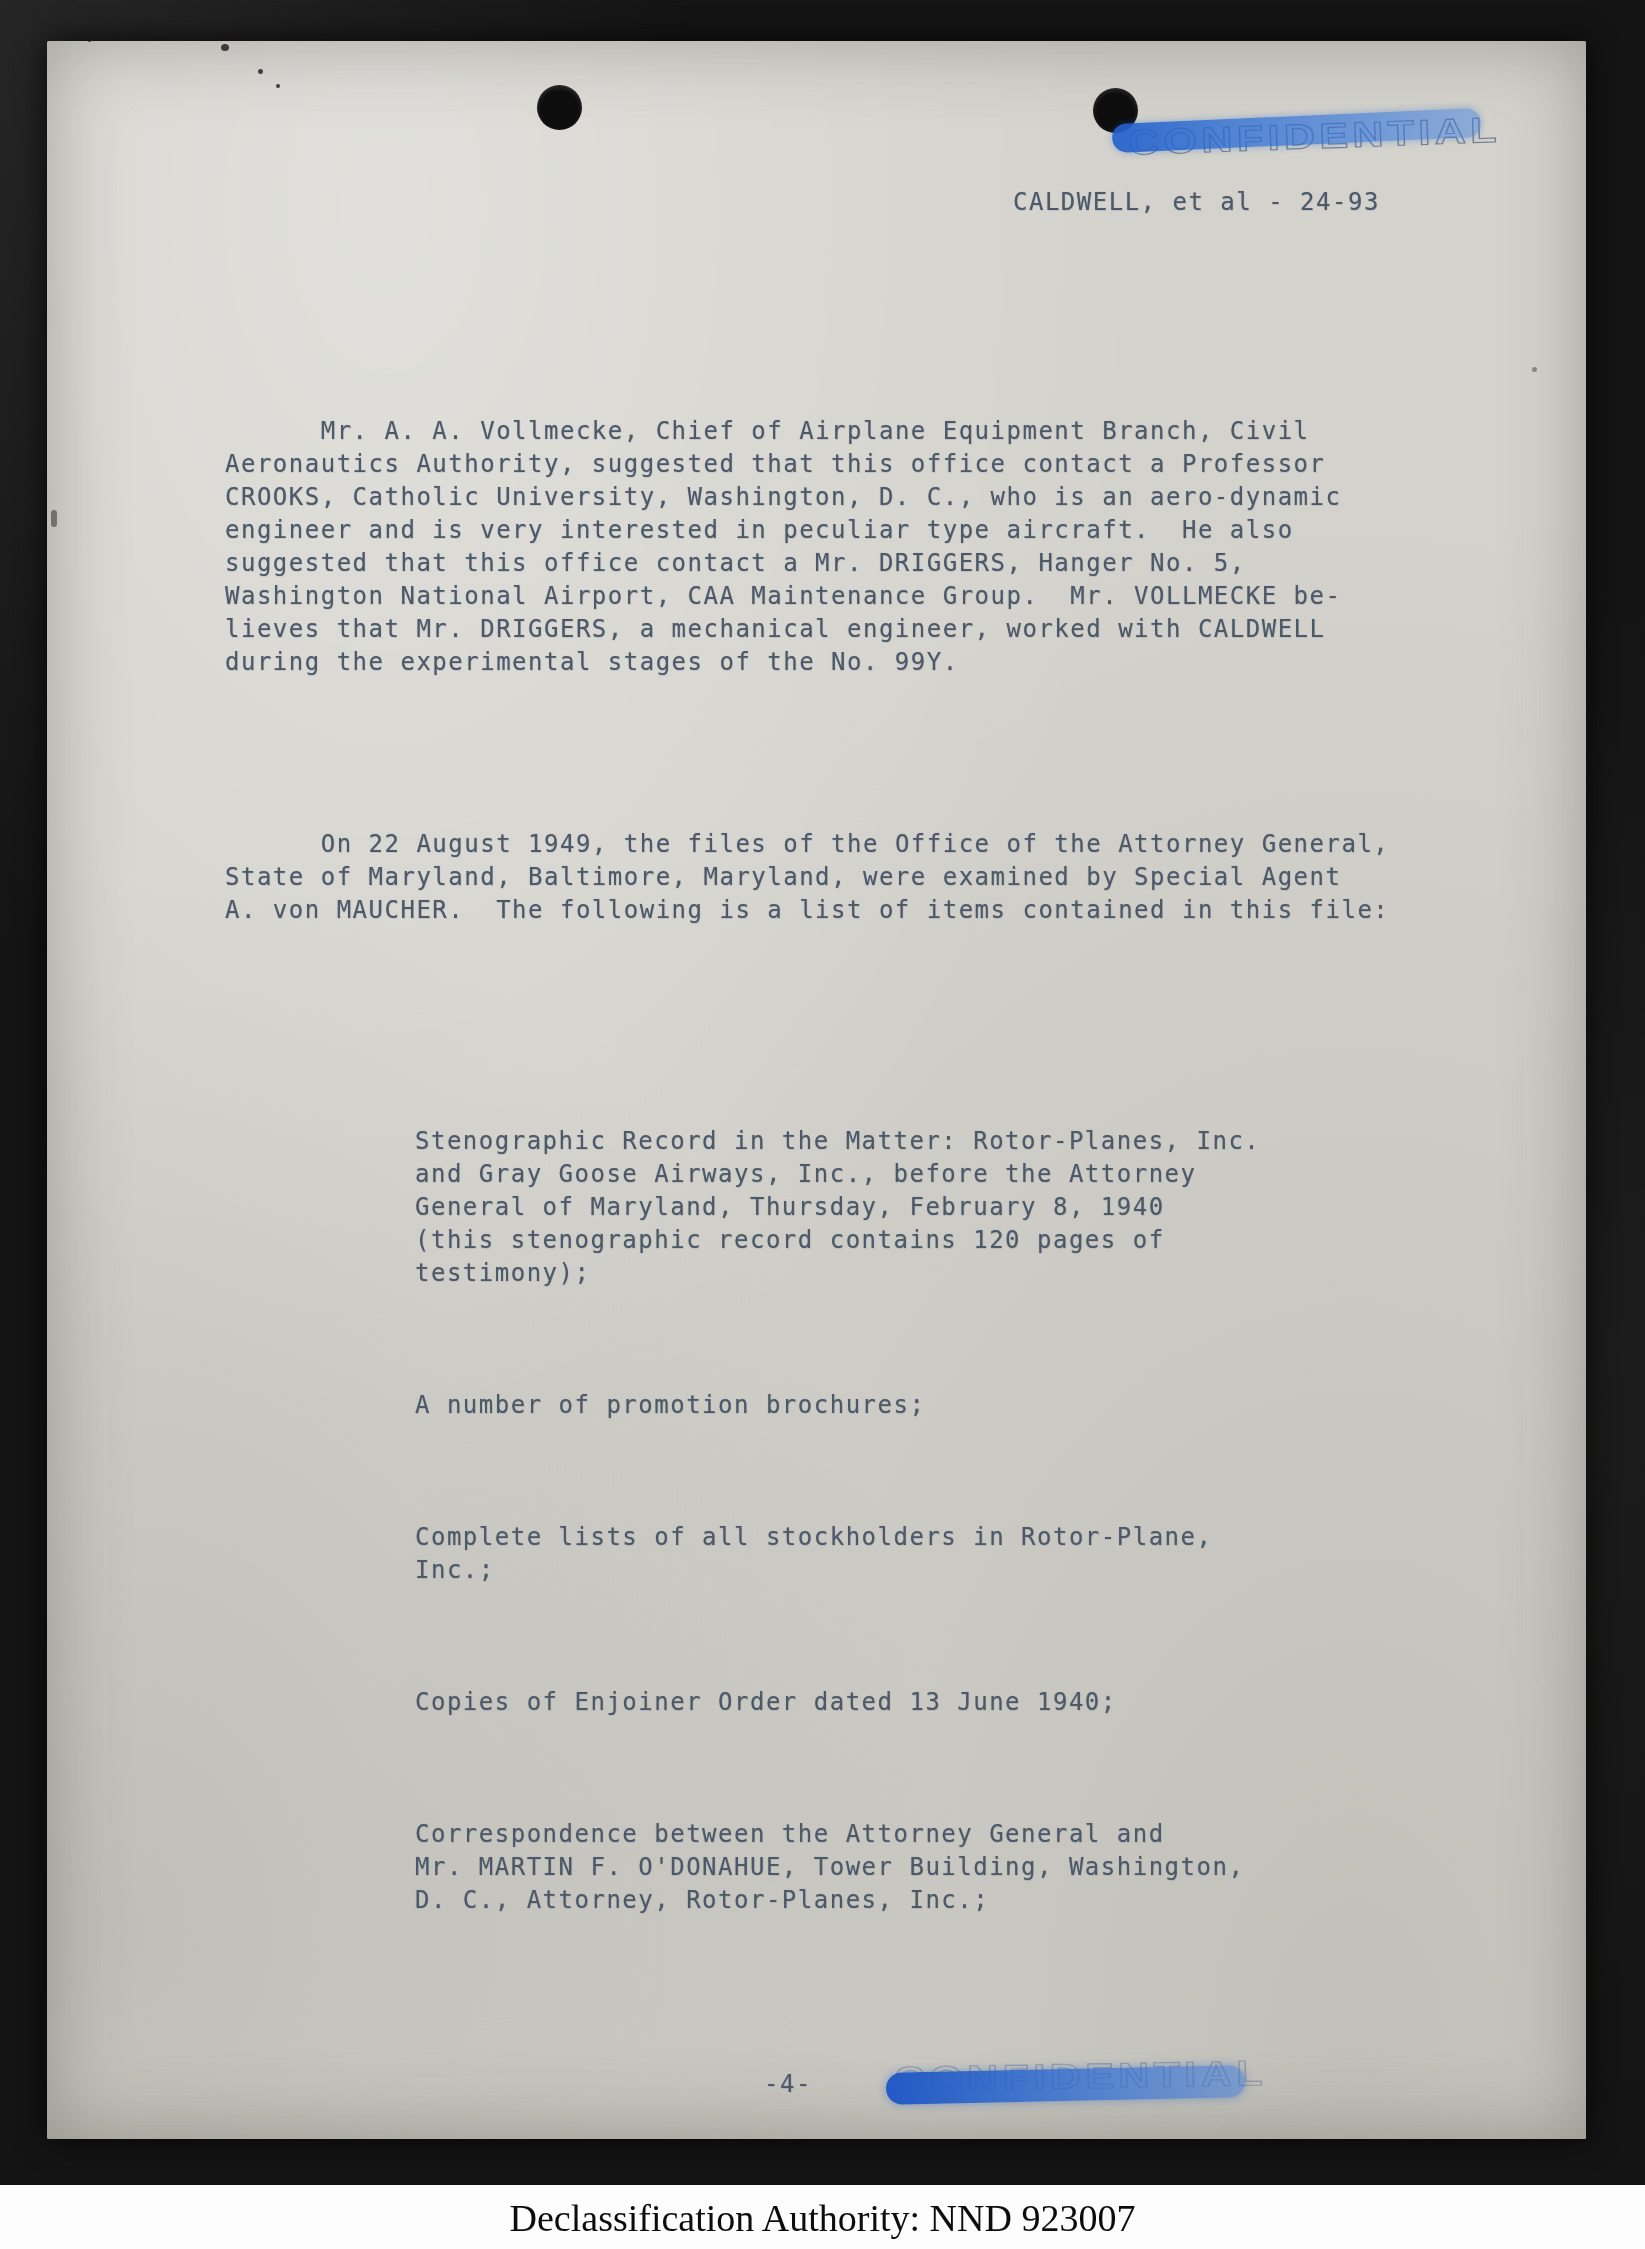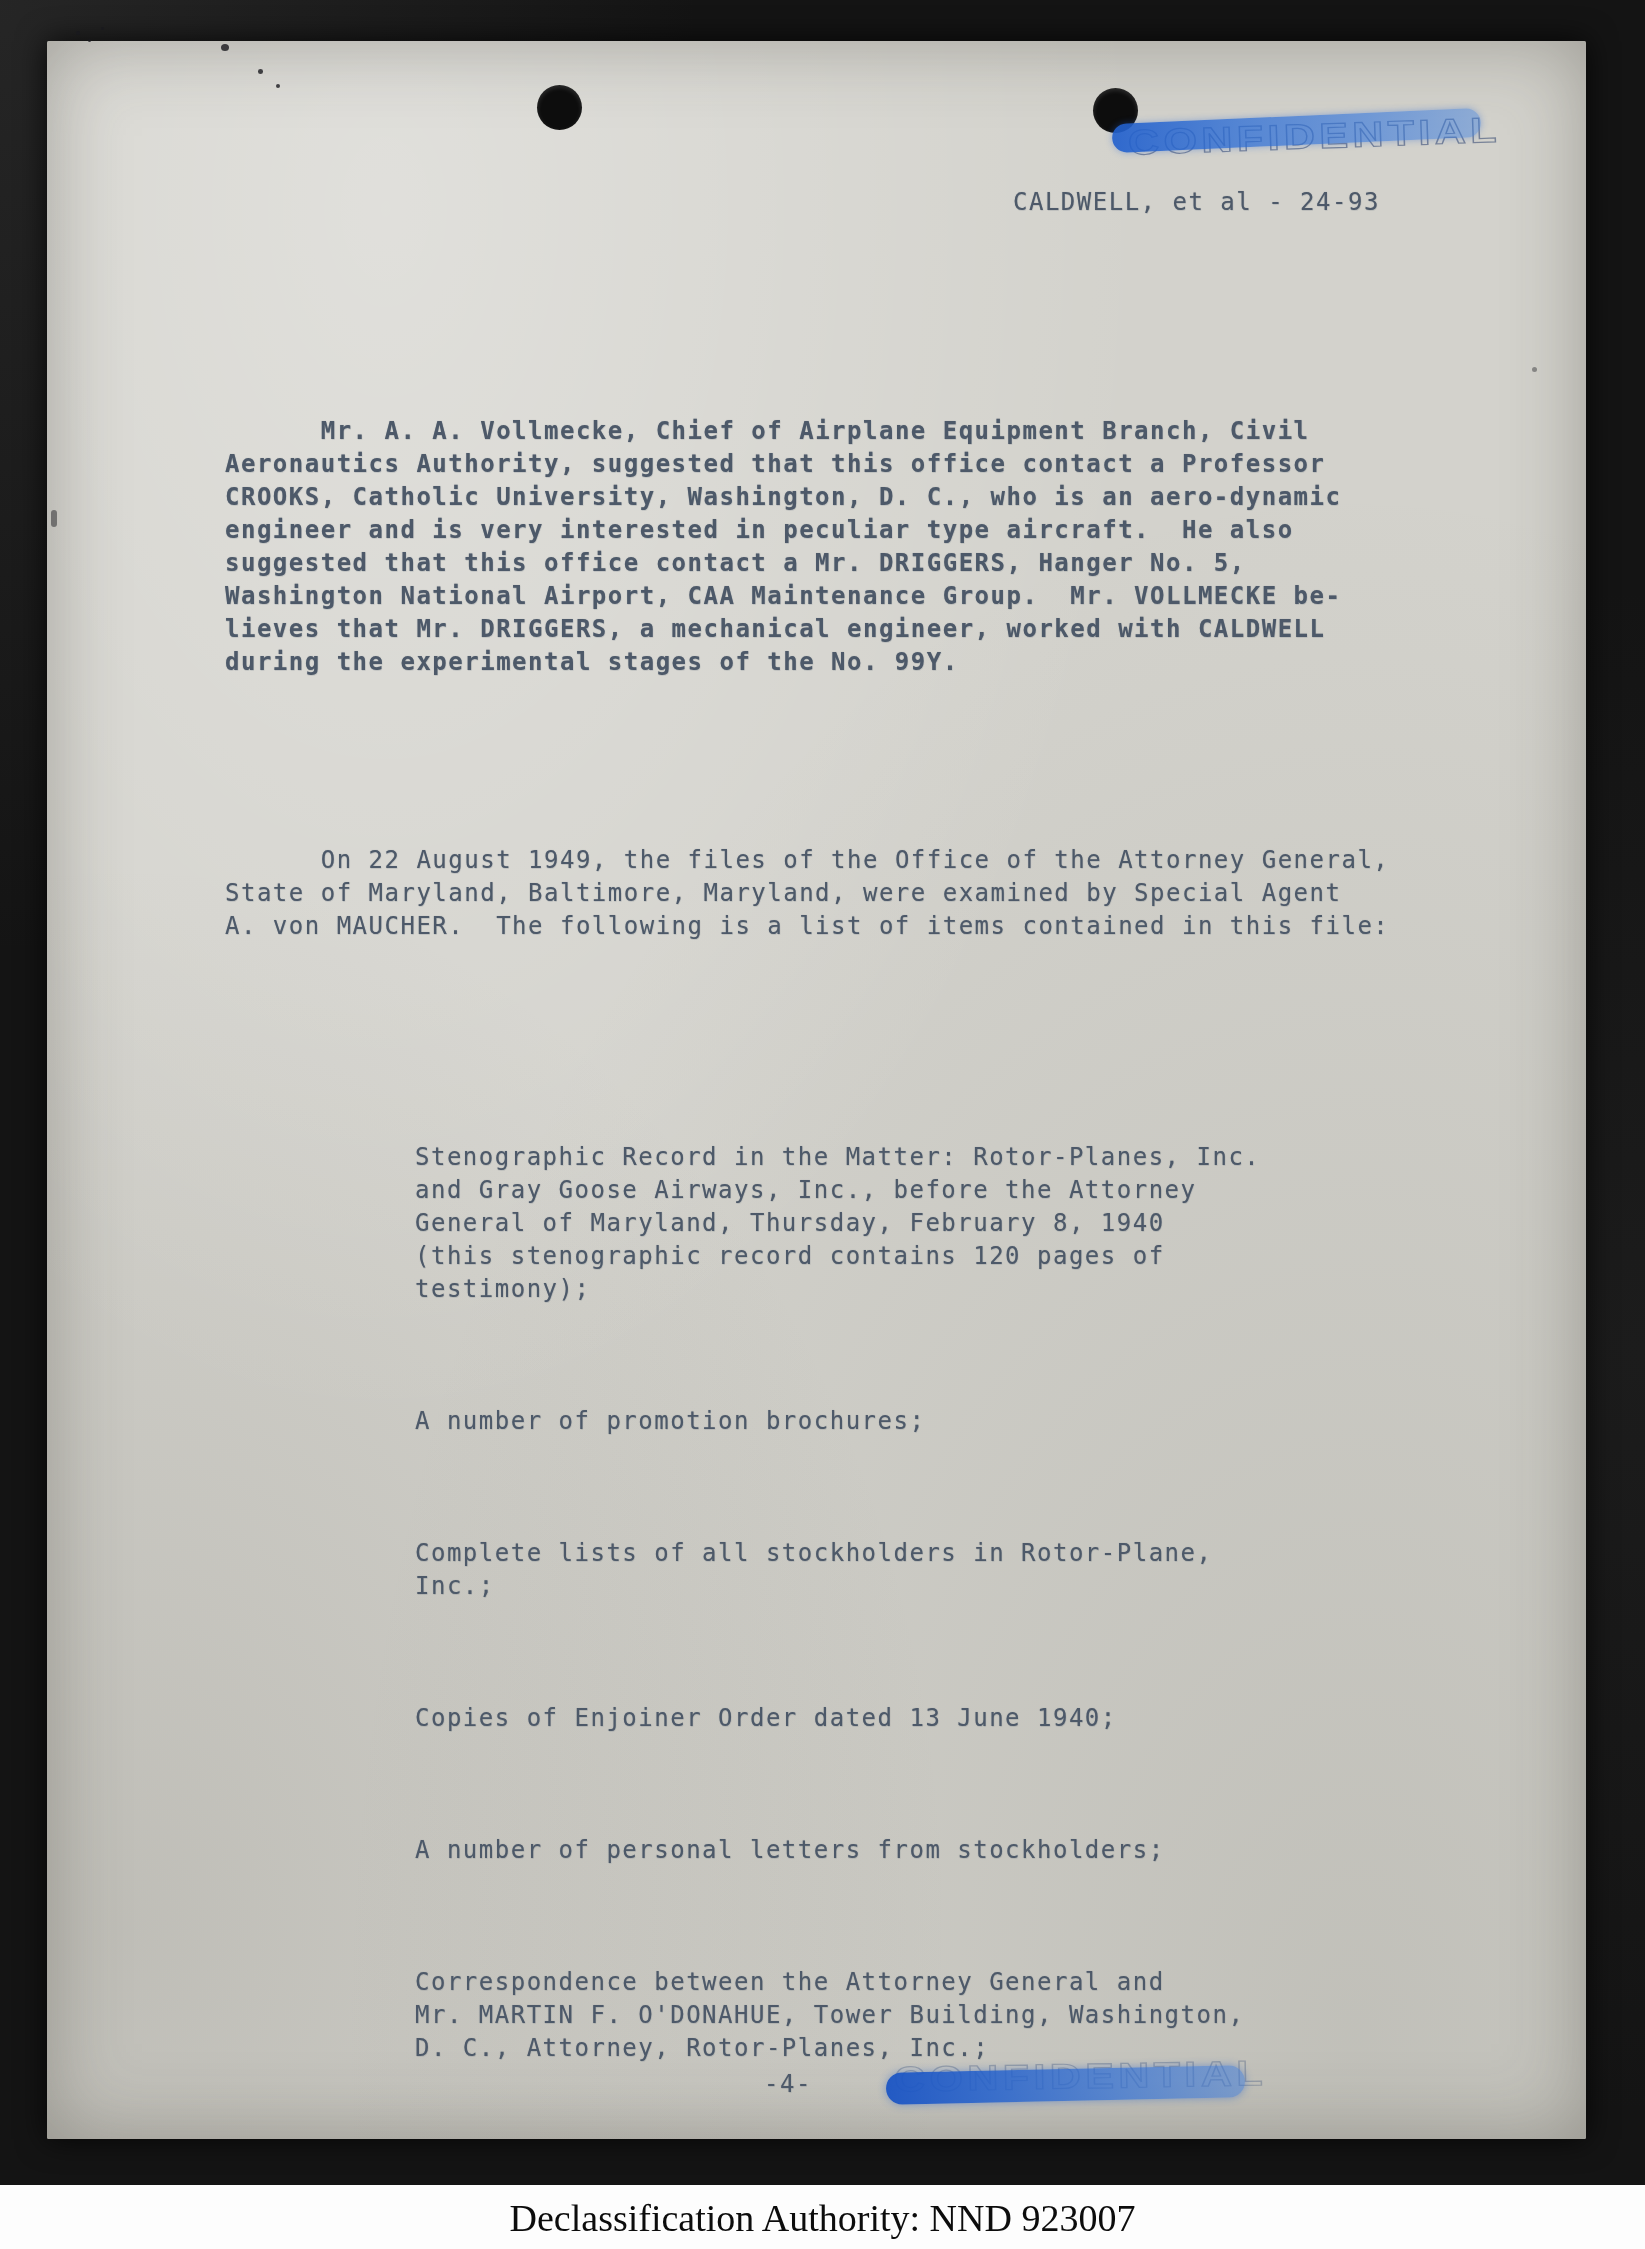--- a/index.html
+++ b/index.html
@@ -47,21 +47,21 @@
     text-shadow: 0 0 1px rgba(77,89,105,0.4), 0.5px 0.5px 0 rgba(77,89,105,0.12);
     white-space: pre-wrap;
   }
   .content {
     position: absolute;
     left: 178px; top: 275px;
     width: 1254px;
     font-size: 24px; line-height: 33px;
   }
   .para { margin: 0 0 33px 0; }
-  .para-first { margin-bottom: 66px; font-weight: bold; }
+  .para-first { margin-bottom: 50px; }
   .file-list { margin-left: 190px; }
   .file-item { margin: 0 0 33px 0; }
 
   .case-ref {
     position: absolute;
     left: 966px; top: 146px;
     font-size: 24px; line-height: 30px;
   }
 
   .stamp {
@@ -174,21 +174,20 @@
       <div class="file-list">
         <p class="file-item">Stenographic Record in the Matter: Rotor-Planes, Inc.
 and Gray Goose Airways, Inc., before the Attorney
 General of Maryland, Thursday, February 8, 1940
 (this stenographic record contains 120 pages of
 testimony);</p>
         <p class="file-item">A number of promotion brochures;</p>
         <p class="file-item">Complete lists of all stockholders in Rotor-Plane,
 Inc.;</p>
         <p class="file-item">Copies of Enjoiner Order dated 13 June 1940;</p>
-        <p class="file-item">A number of personal letters from stockholders;</p>
         <p class="file-item">Correspondence between the Attorney General and
 Mr. MARTIN F. O'DONAHUE, Tower Building, Washington,
 D. C., Attorney, Rotor-Planes, Inc.;</p>
         
         
         
       </div>
 
       
 

